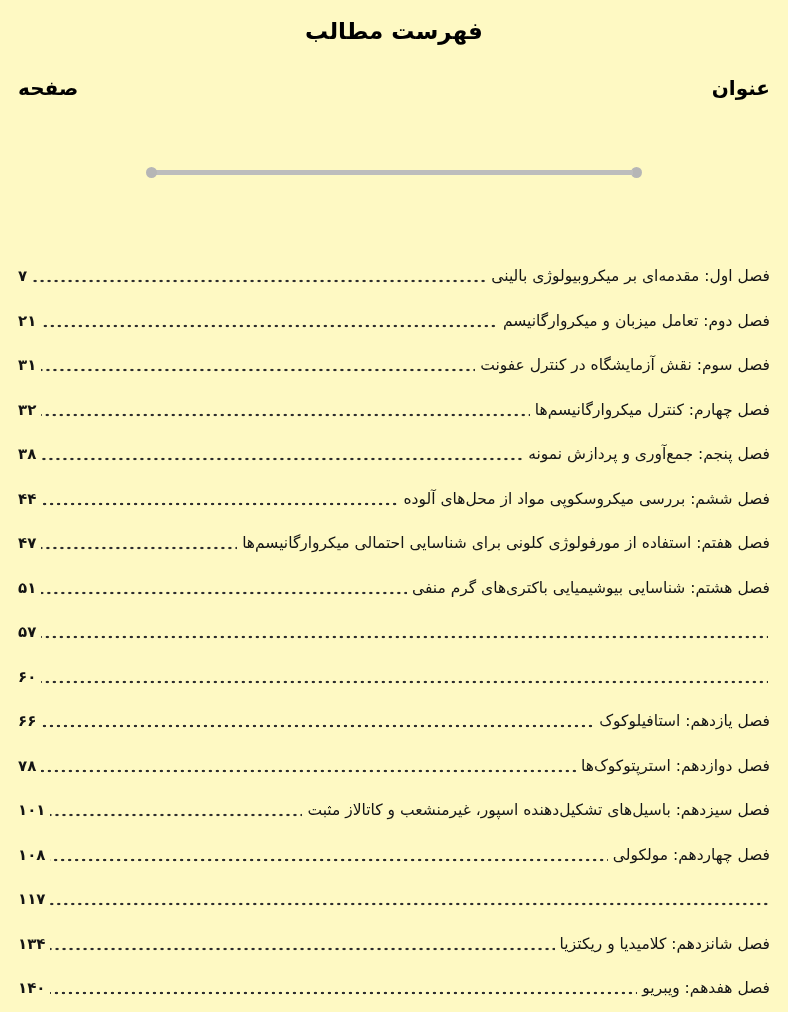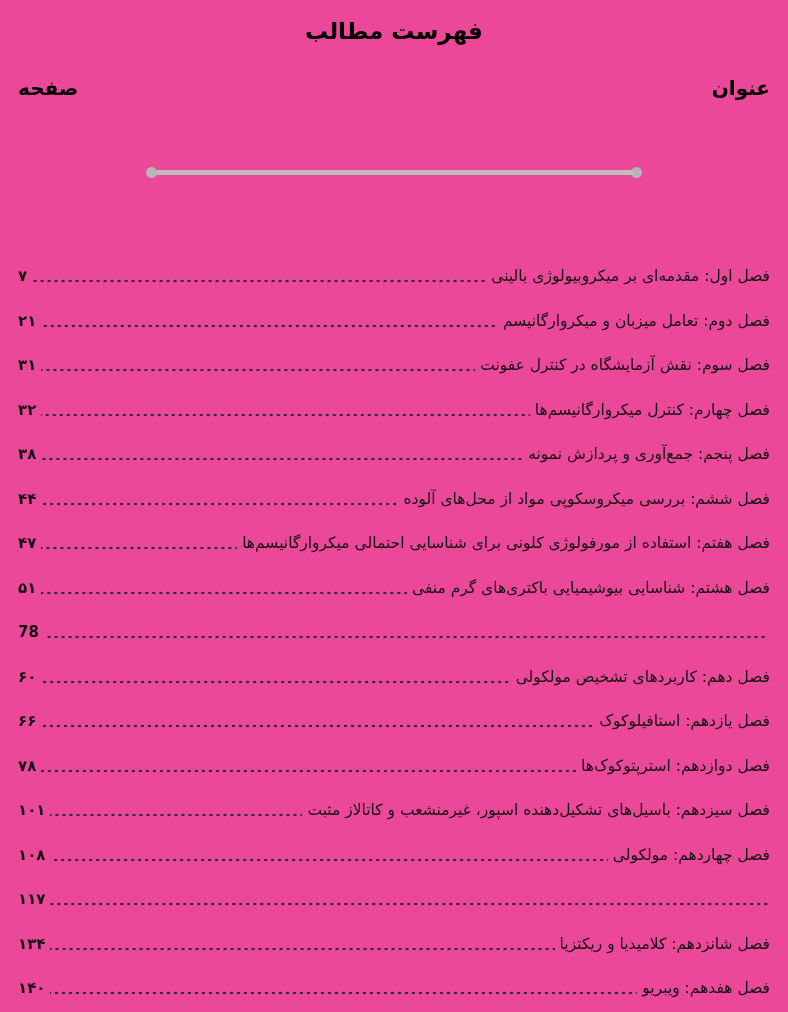--- a/index.html
+++ b/index.html
@@ -5,21 +5,21 @@
   html, body {
     margin: 0;
     padding: 0;
     background: #ffffff;
   }
   .page {
     position: relative;
     width: 788px;
     height: 1012px;
     margin: 0 auto;
-    background: #ec4899;
+    background: #fef9c3;
     font-family: "DejaVu Sans", sans-serif;
     color: #111111;
     direction: rtl;
     box-sizing: border-box;
     padding: 14px 18px 0 18px;
     overflow: hidden;
   }
   .doc-title {
     margin: 4px 0 0 0;
     text-align: center;
@@ -157,25 +157,24 @@
     </div>
 
     <div class="row">
       <span class="entry-title">فصل هشتم: شناسایی بیوشیمیایی باکتری‌های گرم منفی</span>
       <span class="leader"></span>
       <span class="entry-page">۵۱</span>
     </div>
 
     <div class="row">
       <span class="leader"></span>
-      <span class="entry-page">78</span>
-    </div>
-
-    <div class="row">
-      <span class="entry-title">فصل دهم: کاربردهای تشخیص مولکولی</span>
+      <span class="entry-page">۵۷</span>
+    </div>
+
+    <div class="row">
       <span class="leader"></span>
       <span class="entry-page">۶۰</span>
     </div>
 
     <div class="row">
       <span class="entry-title">فصل یازدهم: استافیلوکوک</span>
       <span class="leader"></span>
       <span class="entry-page">۶۶</span>
     </div>
 

